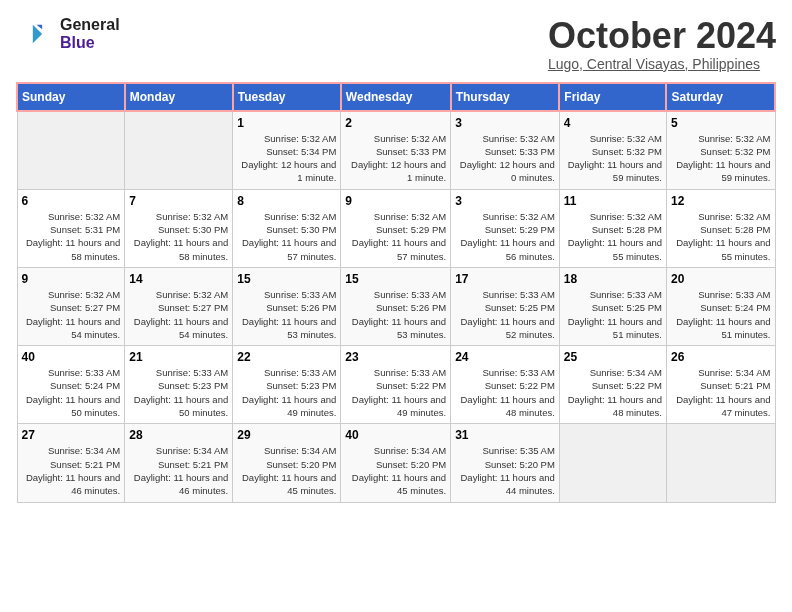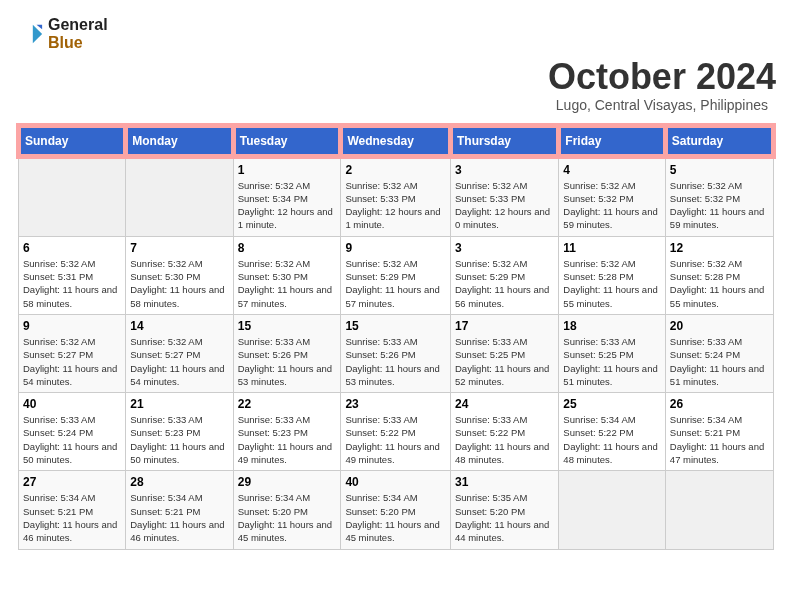--- a/index.html
+++ b/index.html
@@ -12,53 +12,53 @@
     }
     .header {
       display: flex;
       justify-content: space-between;
       align-items: flex-start;
       margin-bottom: 10px;
     }
     .logo {
       display: flex;
       align-items: center;
-      gap: 4px;
+      gap: 16px;
     }
     .logo-icon {
       width: 28px;
       height: 28px;
     }
     .title-block {
-      text-align: center;
-      margin-top: 41px;
+      text-align: left;
     }
     .month-title {
       font-size: 36px;
       font-weight: bold;
       color: #333;
       line-height: 1.1;
     }
     .location {
       font-size: 14px;
       color: #555;
+      text-decoration: underline;
     }
     table {
       width: 100%;
       border-collapse: collapse;
       font-size: 10px;
     }
     thead tr th {
       background-color: #3366cc;
       color: #fff;
       padding: 6px 4px;
       text-align: left;
       font-size: 12px;
       font-weight: bold;
-      border: 5px solid #fca5a5;
+      border: 2px solid #fca5a5;
     }
     tbody tr td {
       border: 1px solid #ccc;
       vertical-align: top;
       padding: 4px;
       width: 113px;
       min-height: 80px;
       background: #fff;
     }
     tbody tr:nth-child(odd) td {
@@ -67,38 +67,39 @@
     .day-num {
       font-weight: bold;
       font-size: 12px;
       margin-bottom: 2px;
       display: block;
     }
     .day-info {
       font-size: 9.5px;
       color: #333;
       line-height: 1.4;
+      text-align: right;
     }
     .empty-cell {
       background: #f0f0f0 !important;
     }
   </style>
 </head>
 <body>
 
 <div class="header">
   <div class="logo">
     <svg class="logo-icon" viewBox="0 0 30 30">
       <rect x="0" y="0" width="30" height="30" rx="4" fill="white"></rect>
       <polygon points="18,5 28,15 18,25" fill="#3399cc"></polygon>
       <polygon points="22,5 28,10 28,5" fill="#3366cc"></polygon>
     </svg>
     <div>
       <div style="font-size:16px;font-weight:bold;color:#222;">General</div>
-      <div style="font-size:16px;font-weight:bold;color:#a16207;">Blue</div>
+      <div style="font-size:16px;font-weight:bold;color:#4c1d95;">Blue</div>
     </div>
   </div>
   <div class="title-block">
     <div class="month-title">October 2024</div>
     <div class="location">Lugo, Central Visayas, Philippines</div>
   </div>
 </div>
 
 <table>
   <thead>

